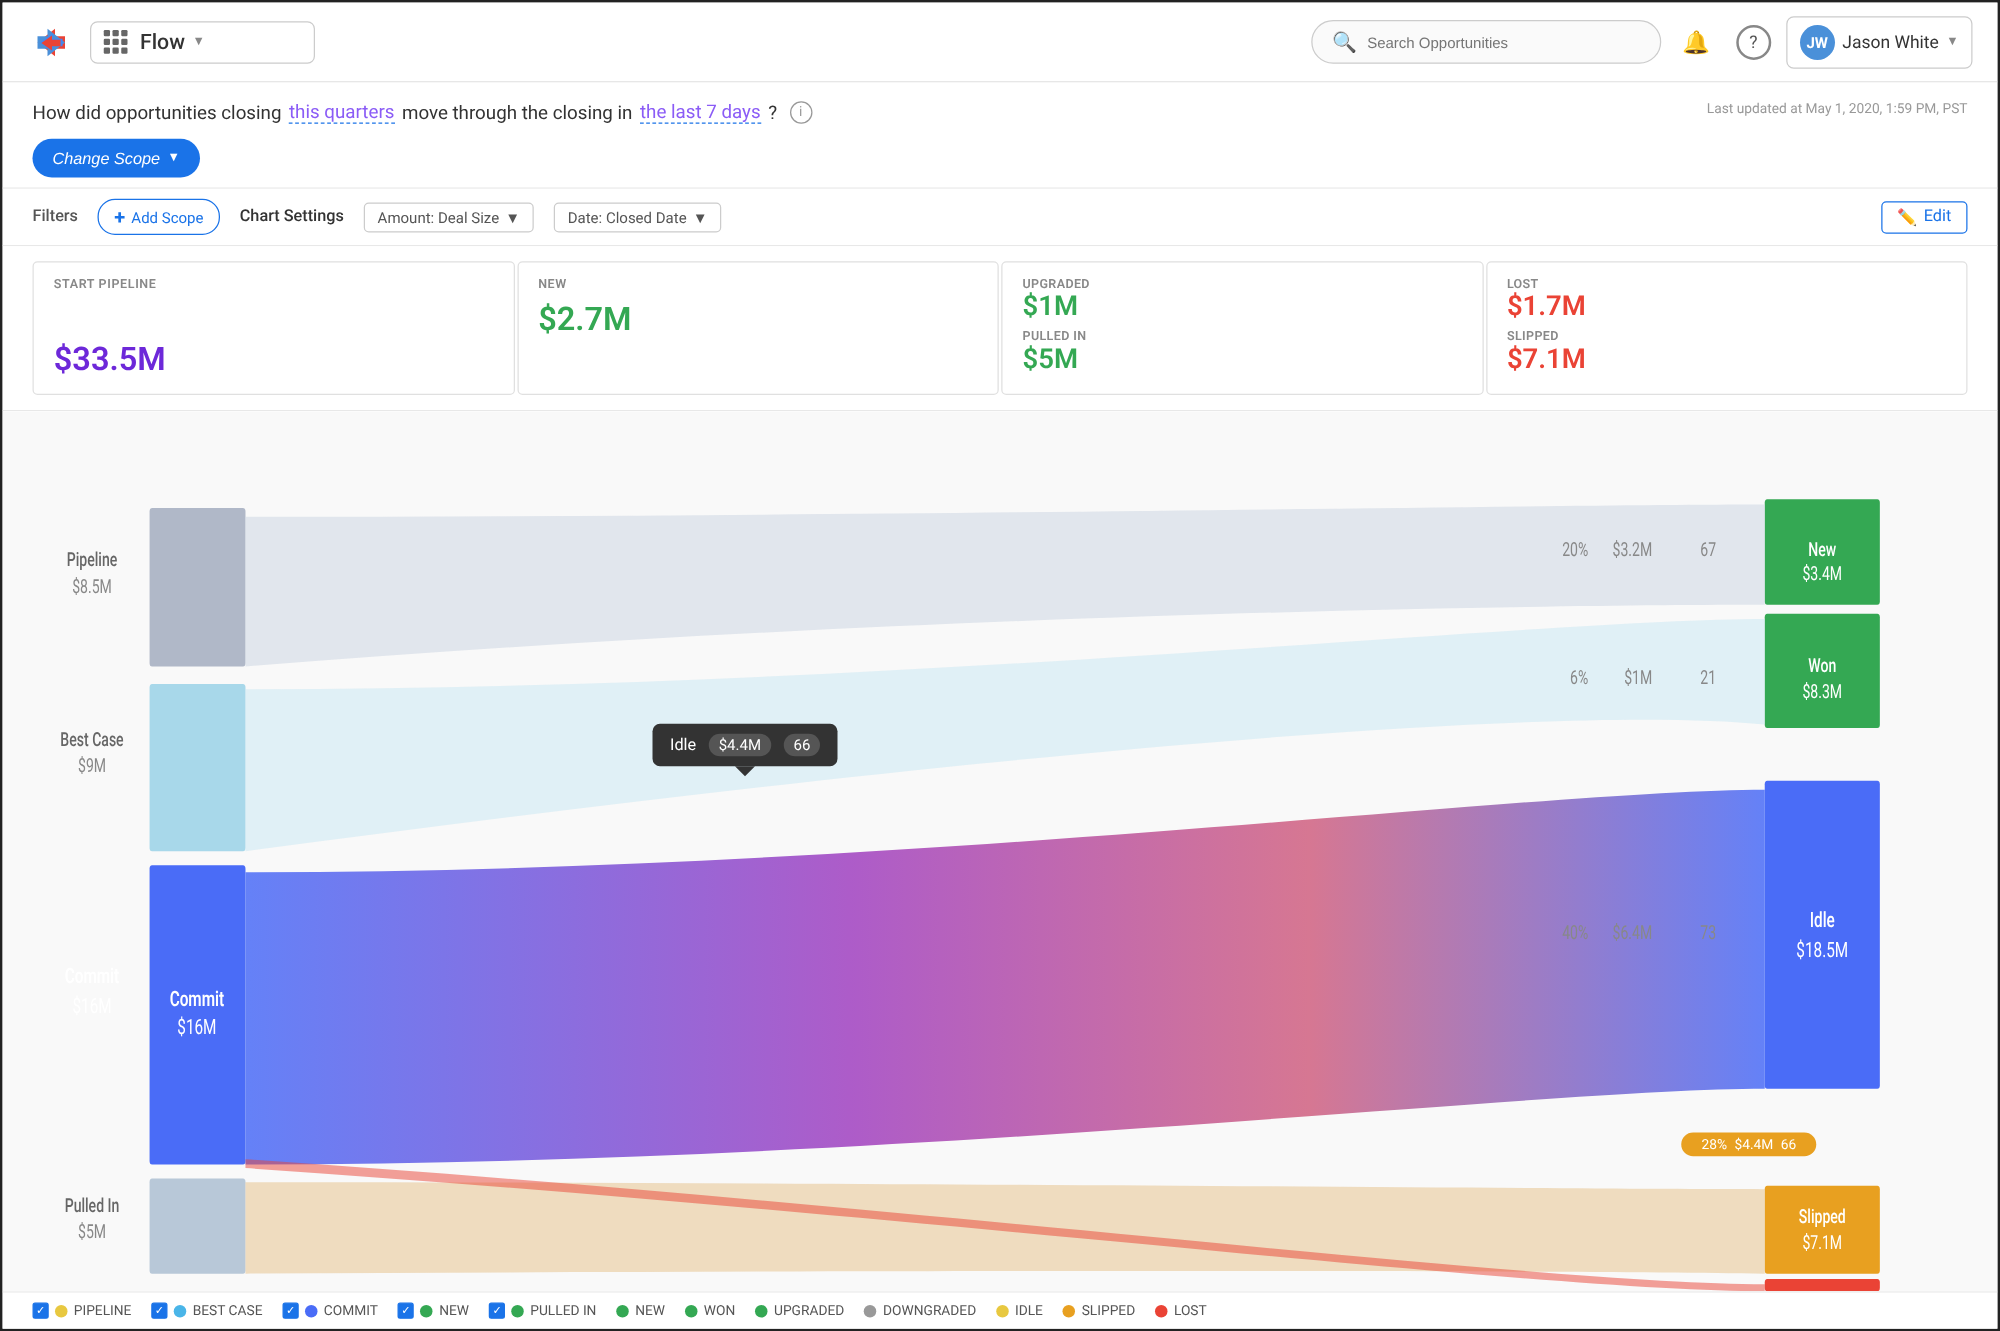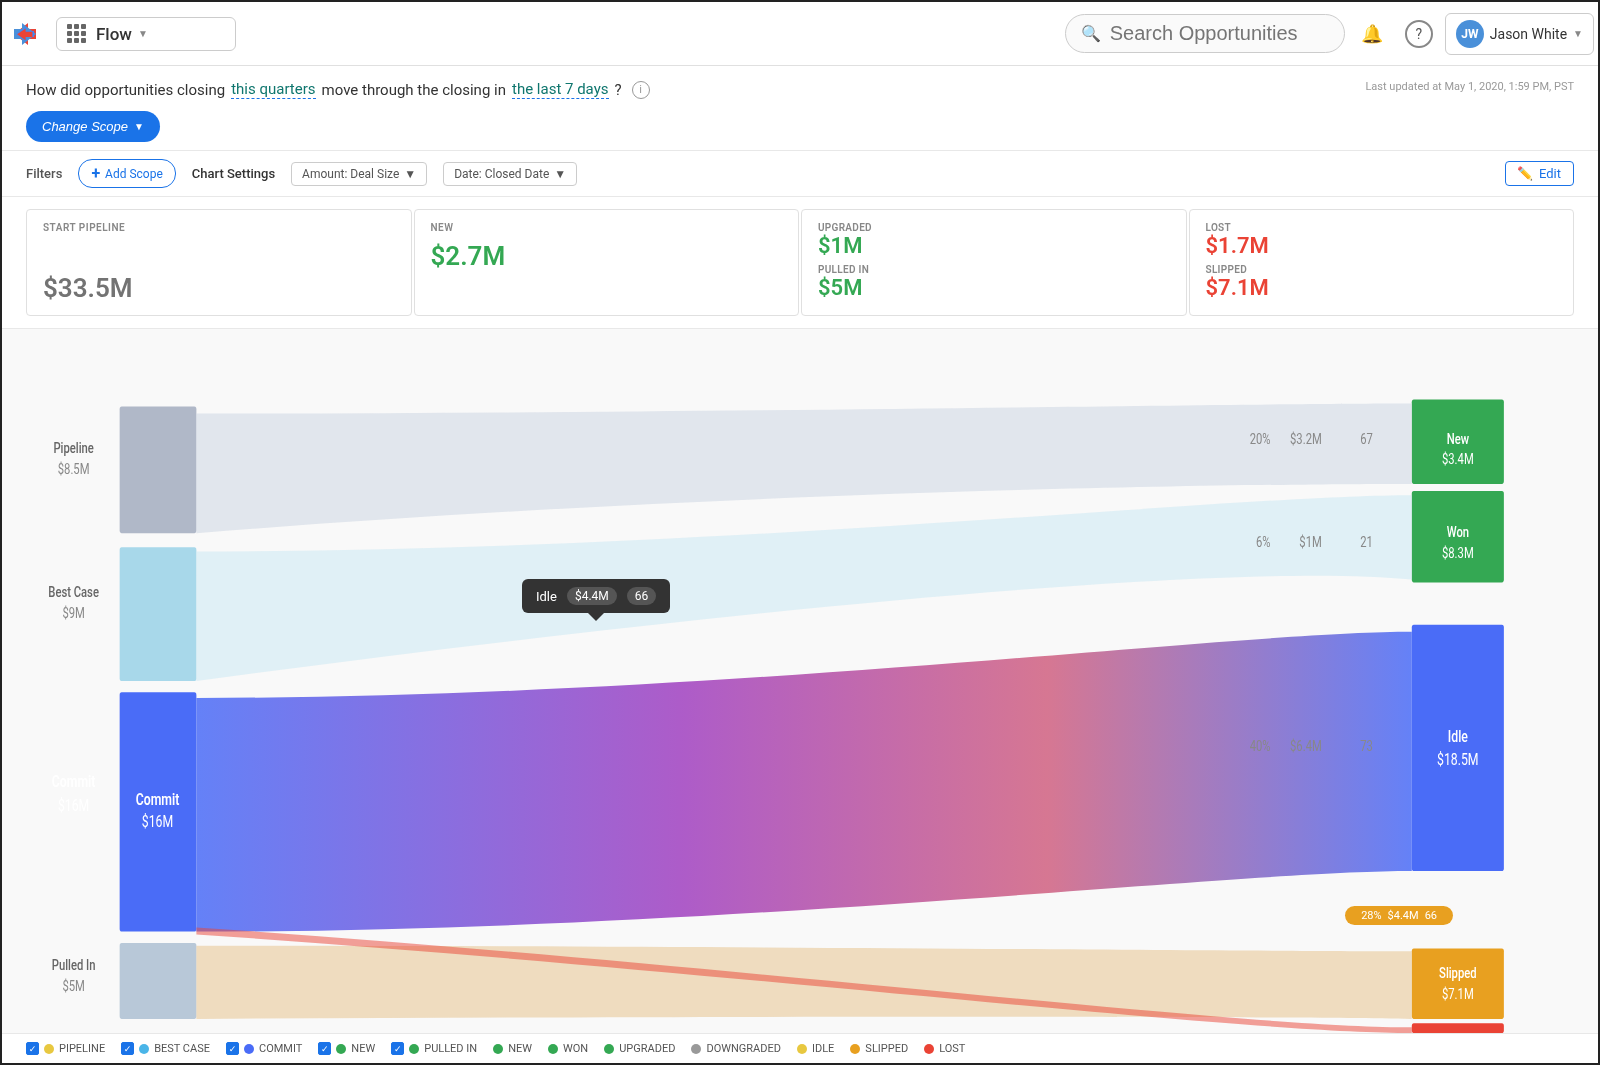--- a/index.html
+++ b/index.html
@@ -1,59 +1,59 @@
 <!DOCTYPE html>
 <html><head>
   <meta charset="utf-8">
   <style>
     * { box-sizing: border-box; margin: 0; padding: 0; }
     body { font-family: -apple-system, BlinkMacSystemFont, 'Segoe UI', Roboto, sans-serif; background: #f5f5f5; font-size: 13px; color: #333; }
 
     .app-frame { width: 1600px; height: 1065px; border: 2px solid #222; background: #fff; display: flex; flex-direction: column; overflow: hidden; }
 
     
-    .top-nav { display: flex; align-items: center; padding: 0 4px; height: 64px; background: #fff; border-bottom: 1px solid #e0e0e0; gap: 12px; flex-shrink: 0; }
+    .top-nav { display: flex; align-items: center; padding: 0 20px; height: 64px; background: #fff; border-bottom: 1px solid #e0e0e0; gap: 12px; flex-shrink: 0; }
     .nav-logo { width: 38px; height: 38px; flex-shrink: 0; }
     .nav-app-selector { display: flex; align-items: center; gap: 6px; border: 1px solid #ccc; border-radius: 6px; padding: 6px 10px; cursor: pointer; min-width: 180px; }
     .nav-app-selector .app-name { font-size: 17px; font-weight: 500; }
     .nav-app-selector .grid-icon { display: grid; grid-template-columns: repeat(3,5px); gap: 2px; margin-right: 4px; }
     .nav-app-selector .grid-icon span { width: 5px; height: 5px; background: #666; border-radius: 1px; display: block; }
     .nav-search { display: flex; align-items: center; gap: 8px; border: 1px solid #ccc; border-radius: 20px; padding: 7px 16px; background: #fafafa; width: 280px; margin-left: auto; }
-    .nav-search input { border: none; background: transparent; outline: none; font-size: 20px; color: #1d4ed8; width: 100%; }
+    .nav-search input { border: none; background: transparent; outline: none; font-size: 12px; color: #1d4ed8; width: 100%; }
     .nav-icons { display: flex; align-items: center; gap: 16px; }
     .nav-icon-btn { width: 32px; height: 32px; display: flex; align-items: center; justify-content: center; cursor: pointer; color: #555; font-size: 18px; }
     .nav-user { display: flex; align-items: center; gap: 6px; border: 1px solid #ccc; border-radius: 6px; padding: 6px 10px; cursor: pointer; }
     .nav-user .avatar { width: 28px; height: 28px; border-radius: 50%; background: #4a90d9; display: flex; align-items: center; justify-content: center; color: white; font-size: 12px; font-weight: bold; }
     .nav-user .user-name { font-size: 14px; }
     .chevron-down { font-size: 10px; color: #888; }
 
     
     .page-header { padding: 14px 24px 8px; background: #fff; border-bottom: 1px solid #e8e8e8; flex-shrink: 0; }
     .page-question { font-size: 15px; color: #333; margin-bottom: 12px; display: flex; align-items: center; gap: 6px; }
-    .page-question .link-blue { color: #0f766e; text-decoration: none; border-bottom: 1px dashed #1a73e8; cursor: pointer; }
+    .page-question .link-blue { color: #8b5cf6; text-decoration: none; border-bottom: 1px dashed #1a73e8; cursor: pointer; }
     .page-question .info-icon { width: 18px; height: 18px; border-radius: 50%; border: 1px solid #999; display: inline-flex; align-items: center; justify-content: center; font-size: 11px; color: #999; cursor: pointer; margin-left: 4px; }
     .last-updated { font-size: 11px; color: #999; text-align: right; float: right; }
     .btn-change-scope { background: #1a73e8; color: white; border: none; border-radius: 20px; padding: 8px 16px; font-size: 13px; cursor: pointer; display: flex; align-items: center; gap: 6px; font-style: italic; }
     .btn-change-scope .chevron { font-size: 10px; }
 
     
     .filters-bar { display: flex; align-items: center; padding: 8px 24px; background: #fff; border-bottom: 1px solid #e8e8e8; gap: 16px; flex-shrink: 0; }
     .filters-label { font-size: 13px; color: #555; font-weight: 500; }
     .add-filter-btn { display: flex; align-items: center; gap: 5px; border: 1px solid #1a73e8; border-radius: 14px; padding: 4px 12px; color: #1a73e8; cursor: pointer; font-size: 12px; }
     .add-filter-btn .plus { font-size: 16px; font-weight: bold; }
     .chart-settings-label { font-size: 13px; font-weight: 500; color: #333; }
     .filter-dropdown { display: flex; align-items: center; gap: 5px; border: 1px solid #ccc; border-radius: 4px; padding: 4px 10px; cursor: pointer; font-size: 12px; color: #555; }
     .edit-btn { margin-left: auto; display: flex; align-items: center; gap: 5px; color: #1a73e8; cursor: pointer; font-size: 13px; border: 1px solid #1a73e8; border-radius: 4px; padding: 4px 12px; }
 
     
     .summary-cards { display: flex; padding: 12px 24px; gap: 2px; background: #fff; border-bottom: 1px solid #e8e8e8; flex-shrink: 0; }
     .summary-card { flex: 1; border: 1px solid #e0e0e0; border-radius: 4px; padding: 12px 16px; background: #fff; }
     .summary-card .card-label { font-size: 10px; font-weight: 600; text-transform: uppercase; color: #888; letter-spacing: 0.5px; margin-bottom: 8px; }
     .summary-card .card-value { font-size: 26px; font-weight: 600; }
-    .summary-card .card-value.blue { color: #737373; margin-top: 40px; }
+    .summary-card .card-value.blue { color: #6d28d9; margin-top: 40px; }
     .summary-card .card-value.green { color: #34a853; }
     .summary-card .sub-label { font-size: 10px; font-weight: 600; text-transform: uppercase; color: #888; letter-spacing: 0.3px; }
     .summary-card .sub-value { font-size: 20px; font-weight: 600; }
     .summary-card.combined { display: flex; flex-direction: column; gap: 6px; }
 
     
     .chart-area { flex: 1; background: #fff; position: relative; overflow: hidden; display: flex; flex-direction: column; }
 
     .sankey-container { flex: 1; position: relative; padding: 0; overflow: hidden; }
 

